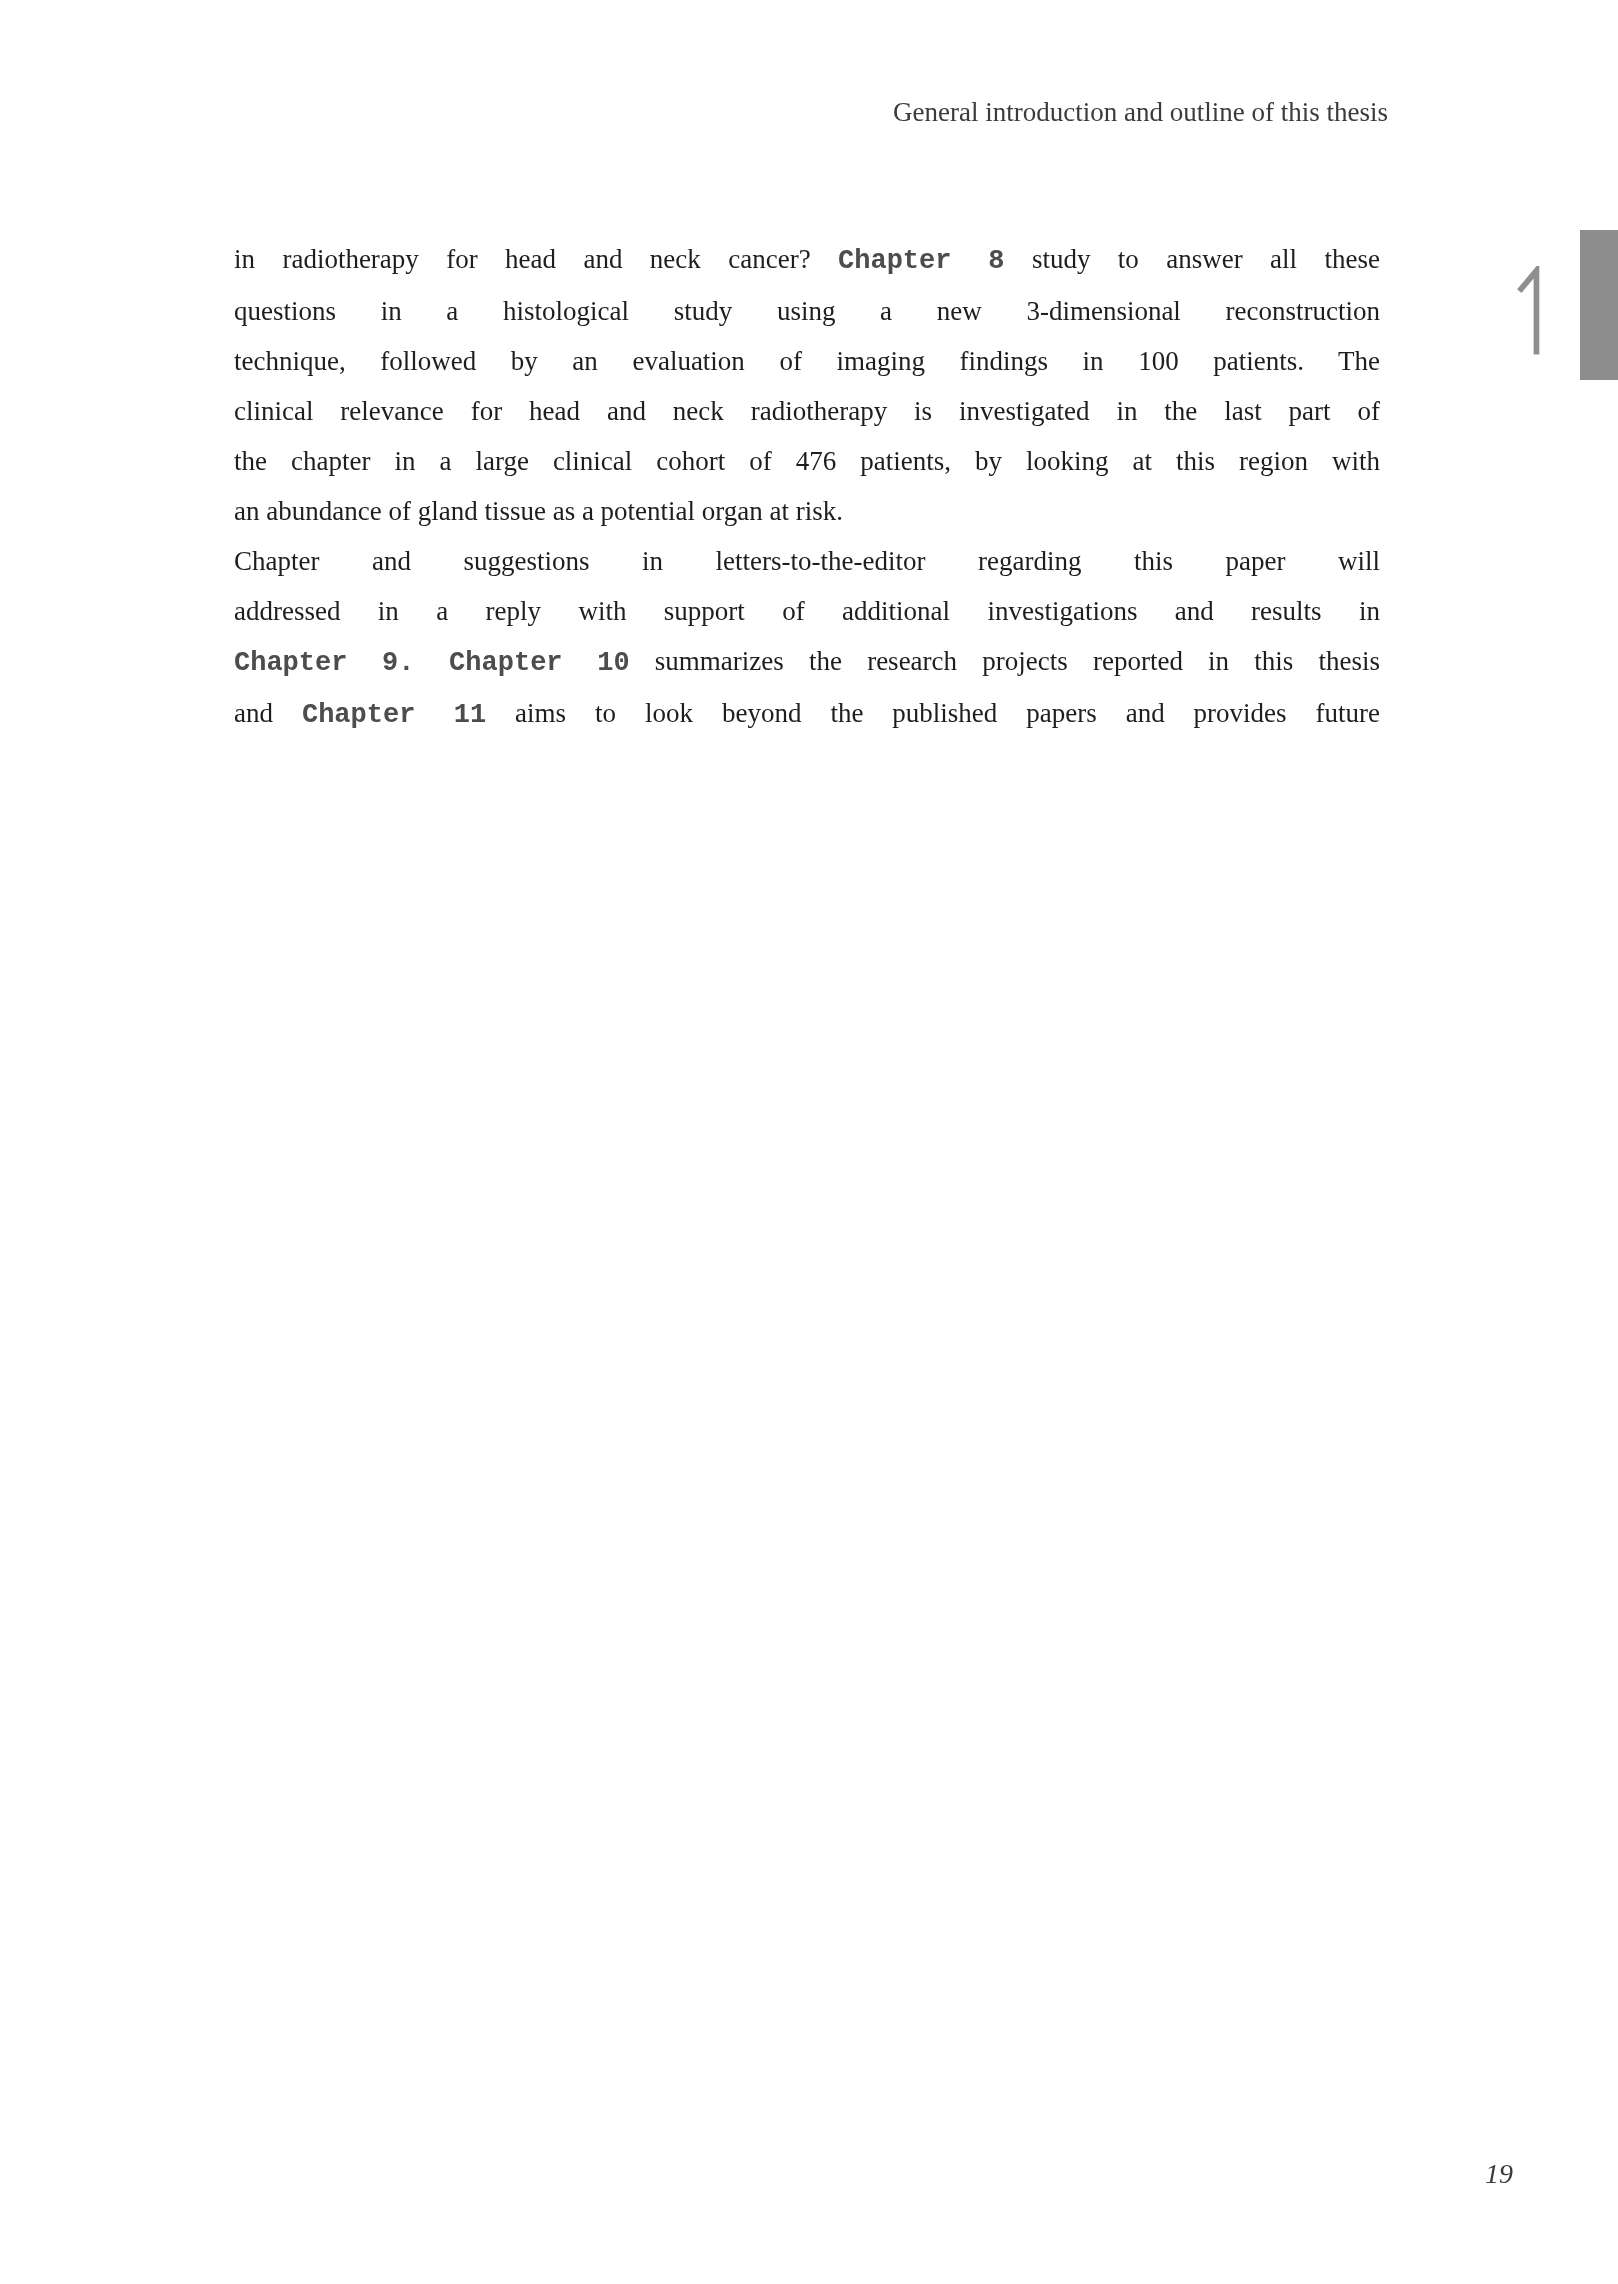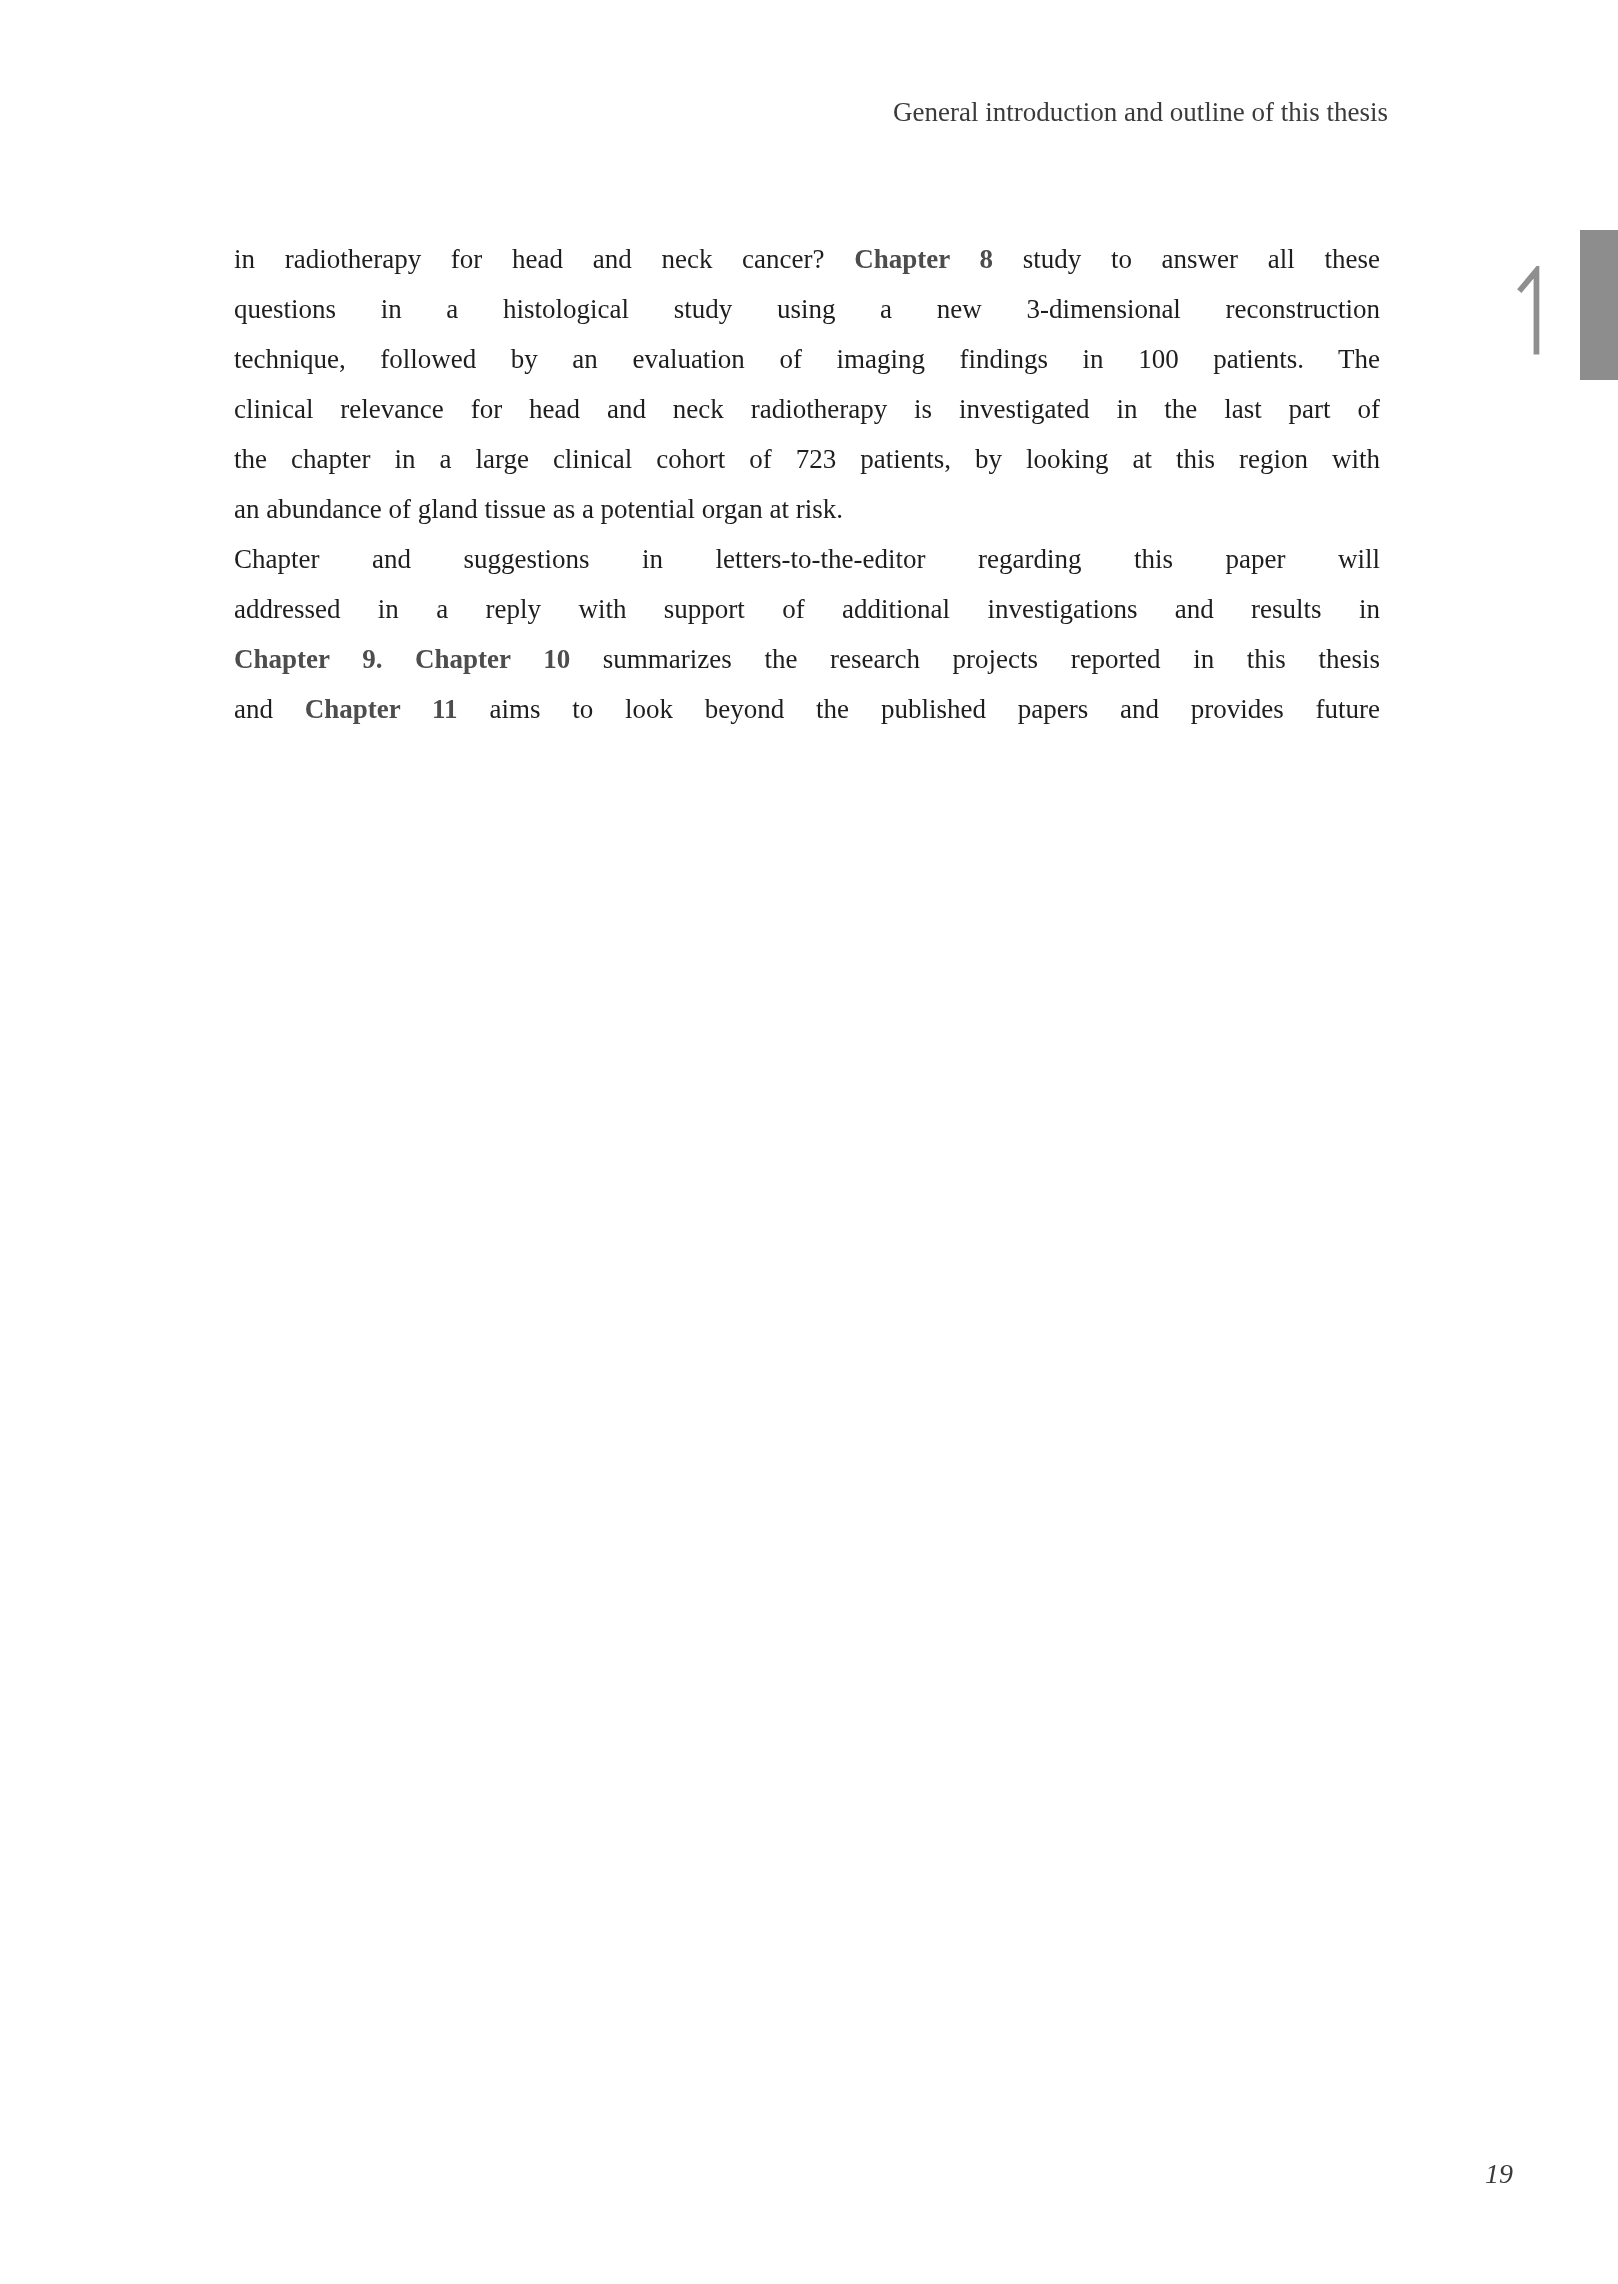--- a/index.html
+++ b/index.html
@@ -40,21 +40,21 @@
     color: var(--body-text);
   }
   .line {
     text-align: justify;
     text-justify: inter-word;
   }
   .line.just {
     text-align-last: justify;
   }
   .chapter-ref {
-    font-family: Liberation Serif, serif;
+    font-family: Liberation Mono, monospace;
     font-weight: bold;
     color: var(--chapter-label);
   }
   .chapter-tab {
     position: absolute;
     top: 230px;
     right: 0;
     width: 39px;
     height: 150px;
     background: var(--tab-gray);
@@ -93,21 +93,21 @@
 
   <svg class="chapter-number" viewBox="0 0 38 118" role="img" aria-label="1">
     <polyline points="3,33 25.5,6 25.5,116"></polyline>
   </svg>
 
   <div class="body-text">
       <div class="line just"><span>in radiotherapy for head and neck cancer? </span><span class="chapter-ref">Chapter 8</span><span> study to answer all these</span></div>
       <div class="line just"><span>questions in a histological study using a new 3-dimensional reconstruction</span></div>
       <div class="line just"><span>technique, followed by an evaluation of imaging findings in 100 patients. The</span></div>
       <div class="line just"><span>clinical relevance for head and neck radiotherapy is investigated in the last part of</span></div>
-      <div class="line just"><span>the chapter in a large clinical cohort of 723 patients, by looking at this region with</span></div>
+      <div class="line just"><span>the chapter in a large clinical cohort of 476 patients, by looking at this region with</span></div>
       <div class="line"><span>an abundance of gland tissue as a potential organ at risk.</span></div>
       <div class="line just"><span>Chapter and suggestions in letters-to-the-editor regarding this paper will</span></div>
       <div class="line just"><span>addressed in a reply with support of additional investigations and results in</span></div>
       <div class="line just"><span class="chapter-ref">Chapter 9. Chapter 10</span><span> summarizes the research projects reported in this thesis</span></div>
       <div class="line just"><span>and </span><span class="chapter-ref">Chapter 11</span><span> aims to look beyond the published papers and provides future</span></div>
     </div>
 
   <div class="page-number">19</div>
 
 </div>

